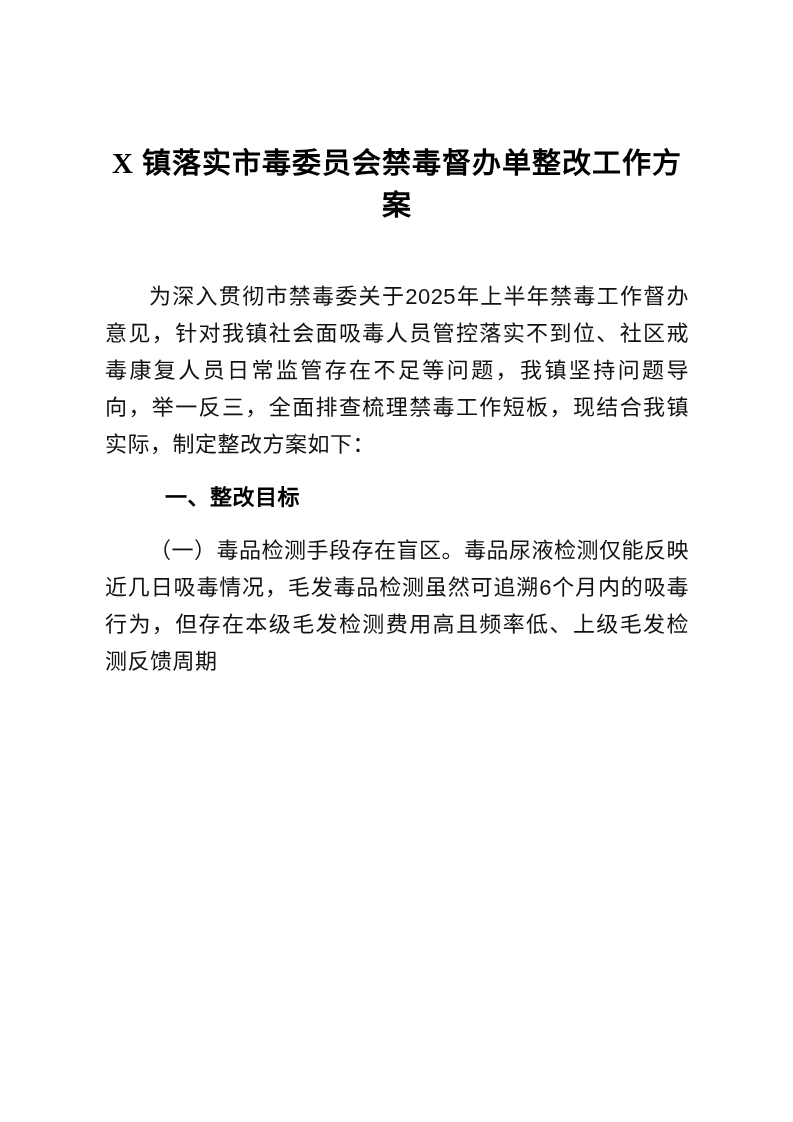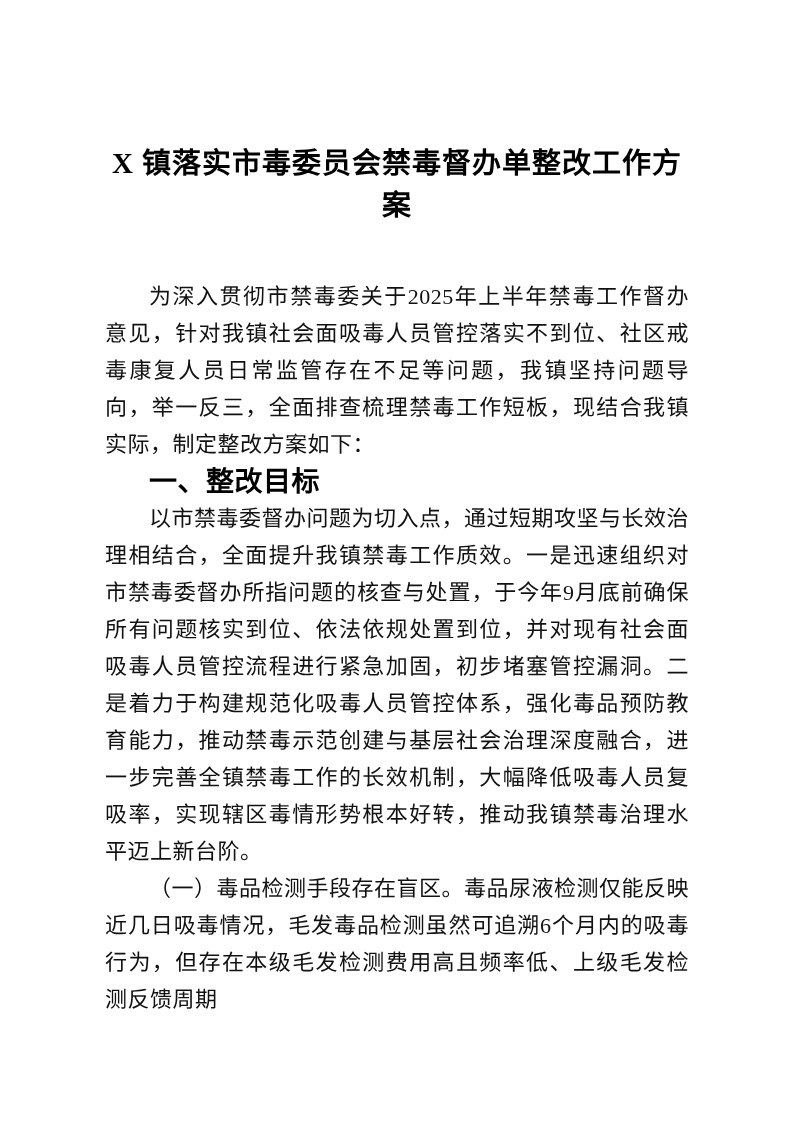--- a/index.html
+++ b/index.html
@@ -25,43 +25,42 @@
     line-height: 42px;
     text-align: center;
     letter-spacing: 1px;
     color: #000000;
   }
   .doc-body {
     width: 584px;
   }
   .body-para {
     margin: 0;
-    font-family: Liberation Serif, serif;
+    font-family: Liberation Sans, sans-serif;
     font-size: 22px;
     line-height: 37px;
     letter-spacing: 0.5px;
     text-align: justify;
     text-indent: 44px;
     color: #111111;
   }
   .section-heading {
-    margin: 0;
+    margin: 16px;
     font-family: Liberation Sans, sans-serif;
     font-weight: bold;
-    font-size: 28px;
+    font-size: 22px;
     line-height: 37px;
     letter-spacing: 0.5px;
     text-indent: 44px;
     color: #000000;
   }
 </style>
 </head>
 <body>
 
 <div class="page">
   <h1 class="doc-title">X 镇落实市毒委员会禁毒督办单整改工作方案</h1>
   <div class="doc-body">
       <p class="body-para">为深入贯彻市禁毒委关于2025年上半年禁毒工作督办意见，针对我镇社会面吸毒人员管控落实不到位、社区戒毒康复人员日常监管存在不足等问题，我镇坚持问题导向，举一反三，全面排查梳理禁毒工作短板，现结合我镇实际，制定整改方案如下：</p>
       <h2 class="section-heading">一、整改目标</h2>
-      <p class="body-para">以市禁毒委督办问题为切入点，通过短期攻坚与长效治理相结合，全面提升我镇禁毒工作质效。一是迅速组织对市禁毒委督办所指问题的核查与处置，于今年9月底前确保所有问题核实到位、依法依规处置到位，并对现有社会面吸毒人员管控流程进行紧急加固，初步堵塞管控漏洞。二是着力于构建规范化吸毒人员管控体系，强化毒品预防教育能力，推动禁毒示范创建与基层社会治理深度融合，进一步完善全镇禁毒工作的长效机制，大幅降低吸毒人员复吸率，实现辖区毒情形势根本好转，推动我镇禁毒治理水平迈上新台阶。</p>
       <p class="body-para">（一）毒品检测手段存在盲区。毒品尿液检测仅能反映近几日吸毒情况，毛发毒品检测虽然可追溯6个月内的吸毒行为，但存在本级毛发检测费用高且频率低、上级毛发检测反馈周期</p>
     </div>
 </div>
 
 </body></html>

